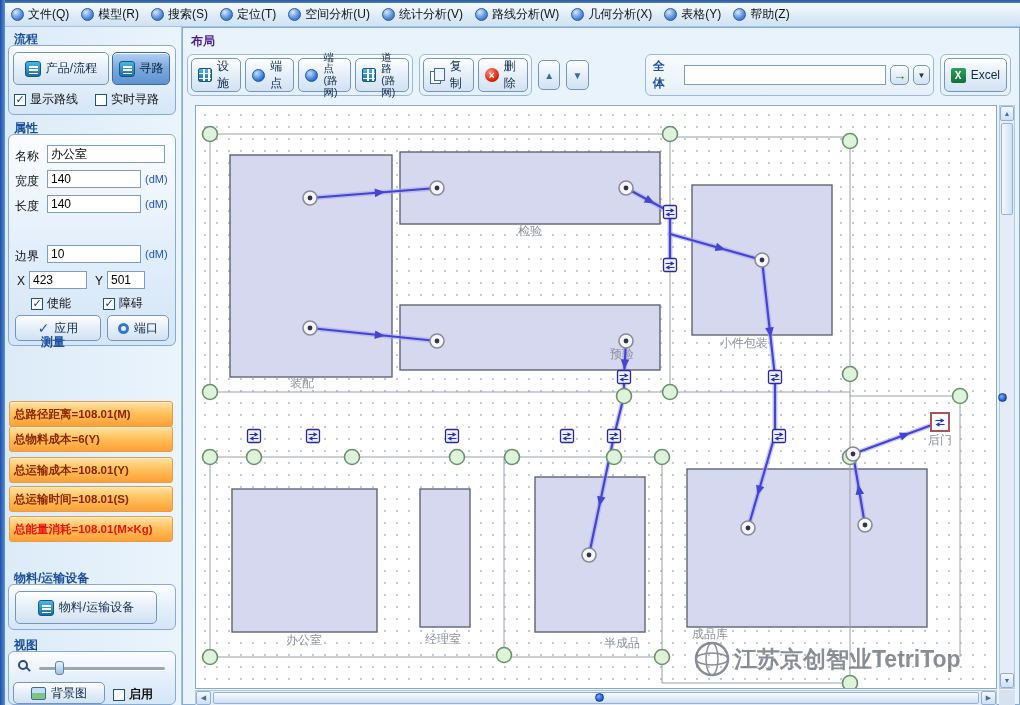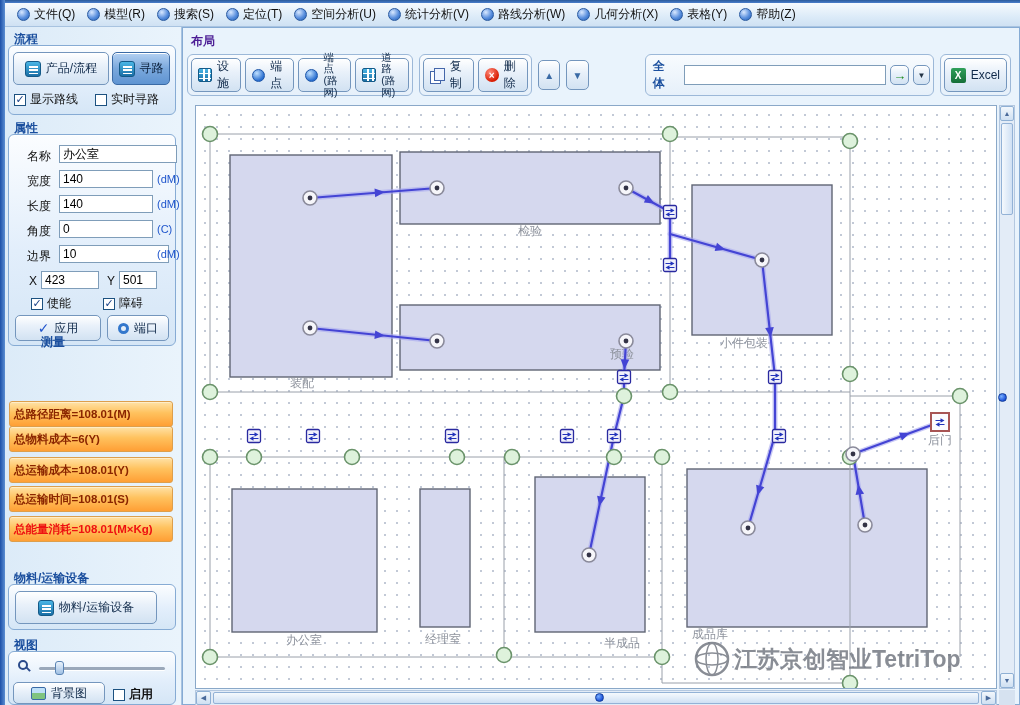--- a/index.html
+++ b/index.html
@@ -5,21 +5,21 @@
   * { margin:0; padding:0; box-sizing:border-box; }
   html,body { width:1020px; height:705px; overflow:hidden; }
   body { font-family:"Liberation Sans","DejaVu Sans",sans-serif; background:#d9e8f6; position:relative; font-size:12px; color:#111; }
 
   .frame-top { position:absolute; left:0; top:0; width:100%; height:3px; background:linear-gradient(180deg,#2a5a9a,#4a7ecc); z-index:9; }
   .frame-left { position:absolute; left:0; top:0; width:5px; height:100%; background:linear-gradient(90deg,#1c50a8,#5b8ed2); z-index:9; }
 
   
   .menubar { position:absolute; left:5px; top:3px; right:0; height:24px;
     background:linear-gradient(180deg,#f6fafe,#dcebf8 60%,#cfe1f3);
-    border-bottom:1px solid #a8c3e0; display:flex; align-items:center; padding-left:6px; }
+    border-bottom:1px solid #a8c3e0; display:flex; align-items:center; }
   .menu-item { display:flex; align-items:center; gap:4px; padding:2px 6px; cursor:default; }
   .menu-icon { width:13px; height:13px; border-radius:50%; flex:0 0 13px;
     background:radial-gradient(circle at 35% 30%,#d8e8ff,#5b90de 55%,#1d5cb4); border:1px solid #2a5aa0; }
 
   
   .sidebar { position:absolute; left:5px; top:27px; width:177px; height:678px;
     background:linear-gradient(90deg,#dcebf8,#eaf4fc); border-right:1px solid #a8c3e0; overflow:hidden; }
   .sec-title { position:absolute; left:9px; color:#1b4f9e; font-weight:bold; font-size:12px; }
   .box { position:absolute; left:3px; width:168px; border:1px solid #86abd4; border-radius:6px;
     background:linear-gradient(180deg,#fbfdff,#e2eefb 55%,#d5e6f6); box-shadow:inset 0 1px 0 #fff; }
@@ -32,21 +32,21 @@
 
   .icon-list { position:relative; width:16px; height:16px; border-radius:3px; flex:0 0 16px;
     background:linear-gradient(180deg,#4ab6e6,#1a6fa6); border:1px solid #145a88; }
   .icon-list::before { content:""; position:absolute; left:3px; top:4px; width:9px; height:8px;
     background:repeating-linear-gradient(180deg,#fff 0 1.5px,transparent 1.5px 3.4px); }
 
   .cb { width:12px; height:12px; border:1px solid #1c5180; background:#fff; display:inline-flex;
     align-items:center; justify-content:center; font-size:11px; font-weight:bold; color:#163f86; flex:0 0 12px; }
   .cb-row { position:absolute; display:flex; align-items:center; gap:4px; font-size:12px; }
 
-  .prow { position:absolute; left:12px; width:100%; height:20px; }
+  .prow { position:absolute; left:0; width:100%; height:20px; }
   .plabel { position:absolute; left:6px; top:3px; }
   .pinput { position:absolute; border:1px solid #7f9db9; height:18px; font-size:12px; padding:0 3px;
     font-family:"Liberation Sans",sans-serif; background:#fff; }
   .punit { position:absolute; left:136px; top:3px; color:#1f55cc; font-size:11px; }
 
   .mrow { position:absolute; left:4px; width:164px; height:26px; border:1px solid #dd9f4c; border-radius:3px;
     background:linear-gradient(180deg,#ffe2a6,#ffc25e 45%,#ff9f35); color:#8b2500; font-weight:bold;
     font-size:11.5px; display:flex; align-items:center; padding:0 4px; box-shadow:inset 0 1px 0 #ffedc8; }
   .mrow.red { color:#ee1111; }
 
@@ -198,28 +198,23 @@
     <div class="prow" style="top:35px;">
       <span class="plabel">宽度</span>
       <input class="pinput" style="left: 38px; width: 94px;" value="140">
       <span class="punit">(dM)</span>
     </div>
     <div class="prow" style="top:60px;">
       <span class="plabel">长度</span>
       <input class="pinput" style="left: 38px; width: 94px;" value="140">
       <span class="punit">(dM)</span>
     </div>
-    <div class="prow" style="top:85px;">
-      <span class="plabel">角度</span>
-      <input class="pinput" style="left: 38px; width: 94px;" value="0">
-      <span class="punit">(C)</span>
-    </div>
     <div class="prow" style="top:110px;">
       <span class="plabel">边界</span>
-      <input class="pinput" style="left: 38px; width: 110px;" value="10">
+      <input class="pinput" style="left: 38px; width: 94px;" value="10">
       <span class="punit">(dM)</span>
     </div>
     <div class="prow" style="top:136px;">
       <span class="plabel" style="left:8px;">X</span>
       <input class="pinput" style="left: 20px; width: 58px;" value="423">
       <span class="plabel" style="left:86px;">Y</span>
       <input class="pinput" style="left: 98px; width: 38px;" value="501">
     </div>
     <div class="cb-row" style="left:22px;top:160px;">
       <span class="cb">✓</span>

